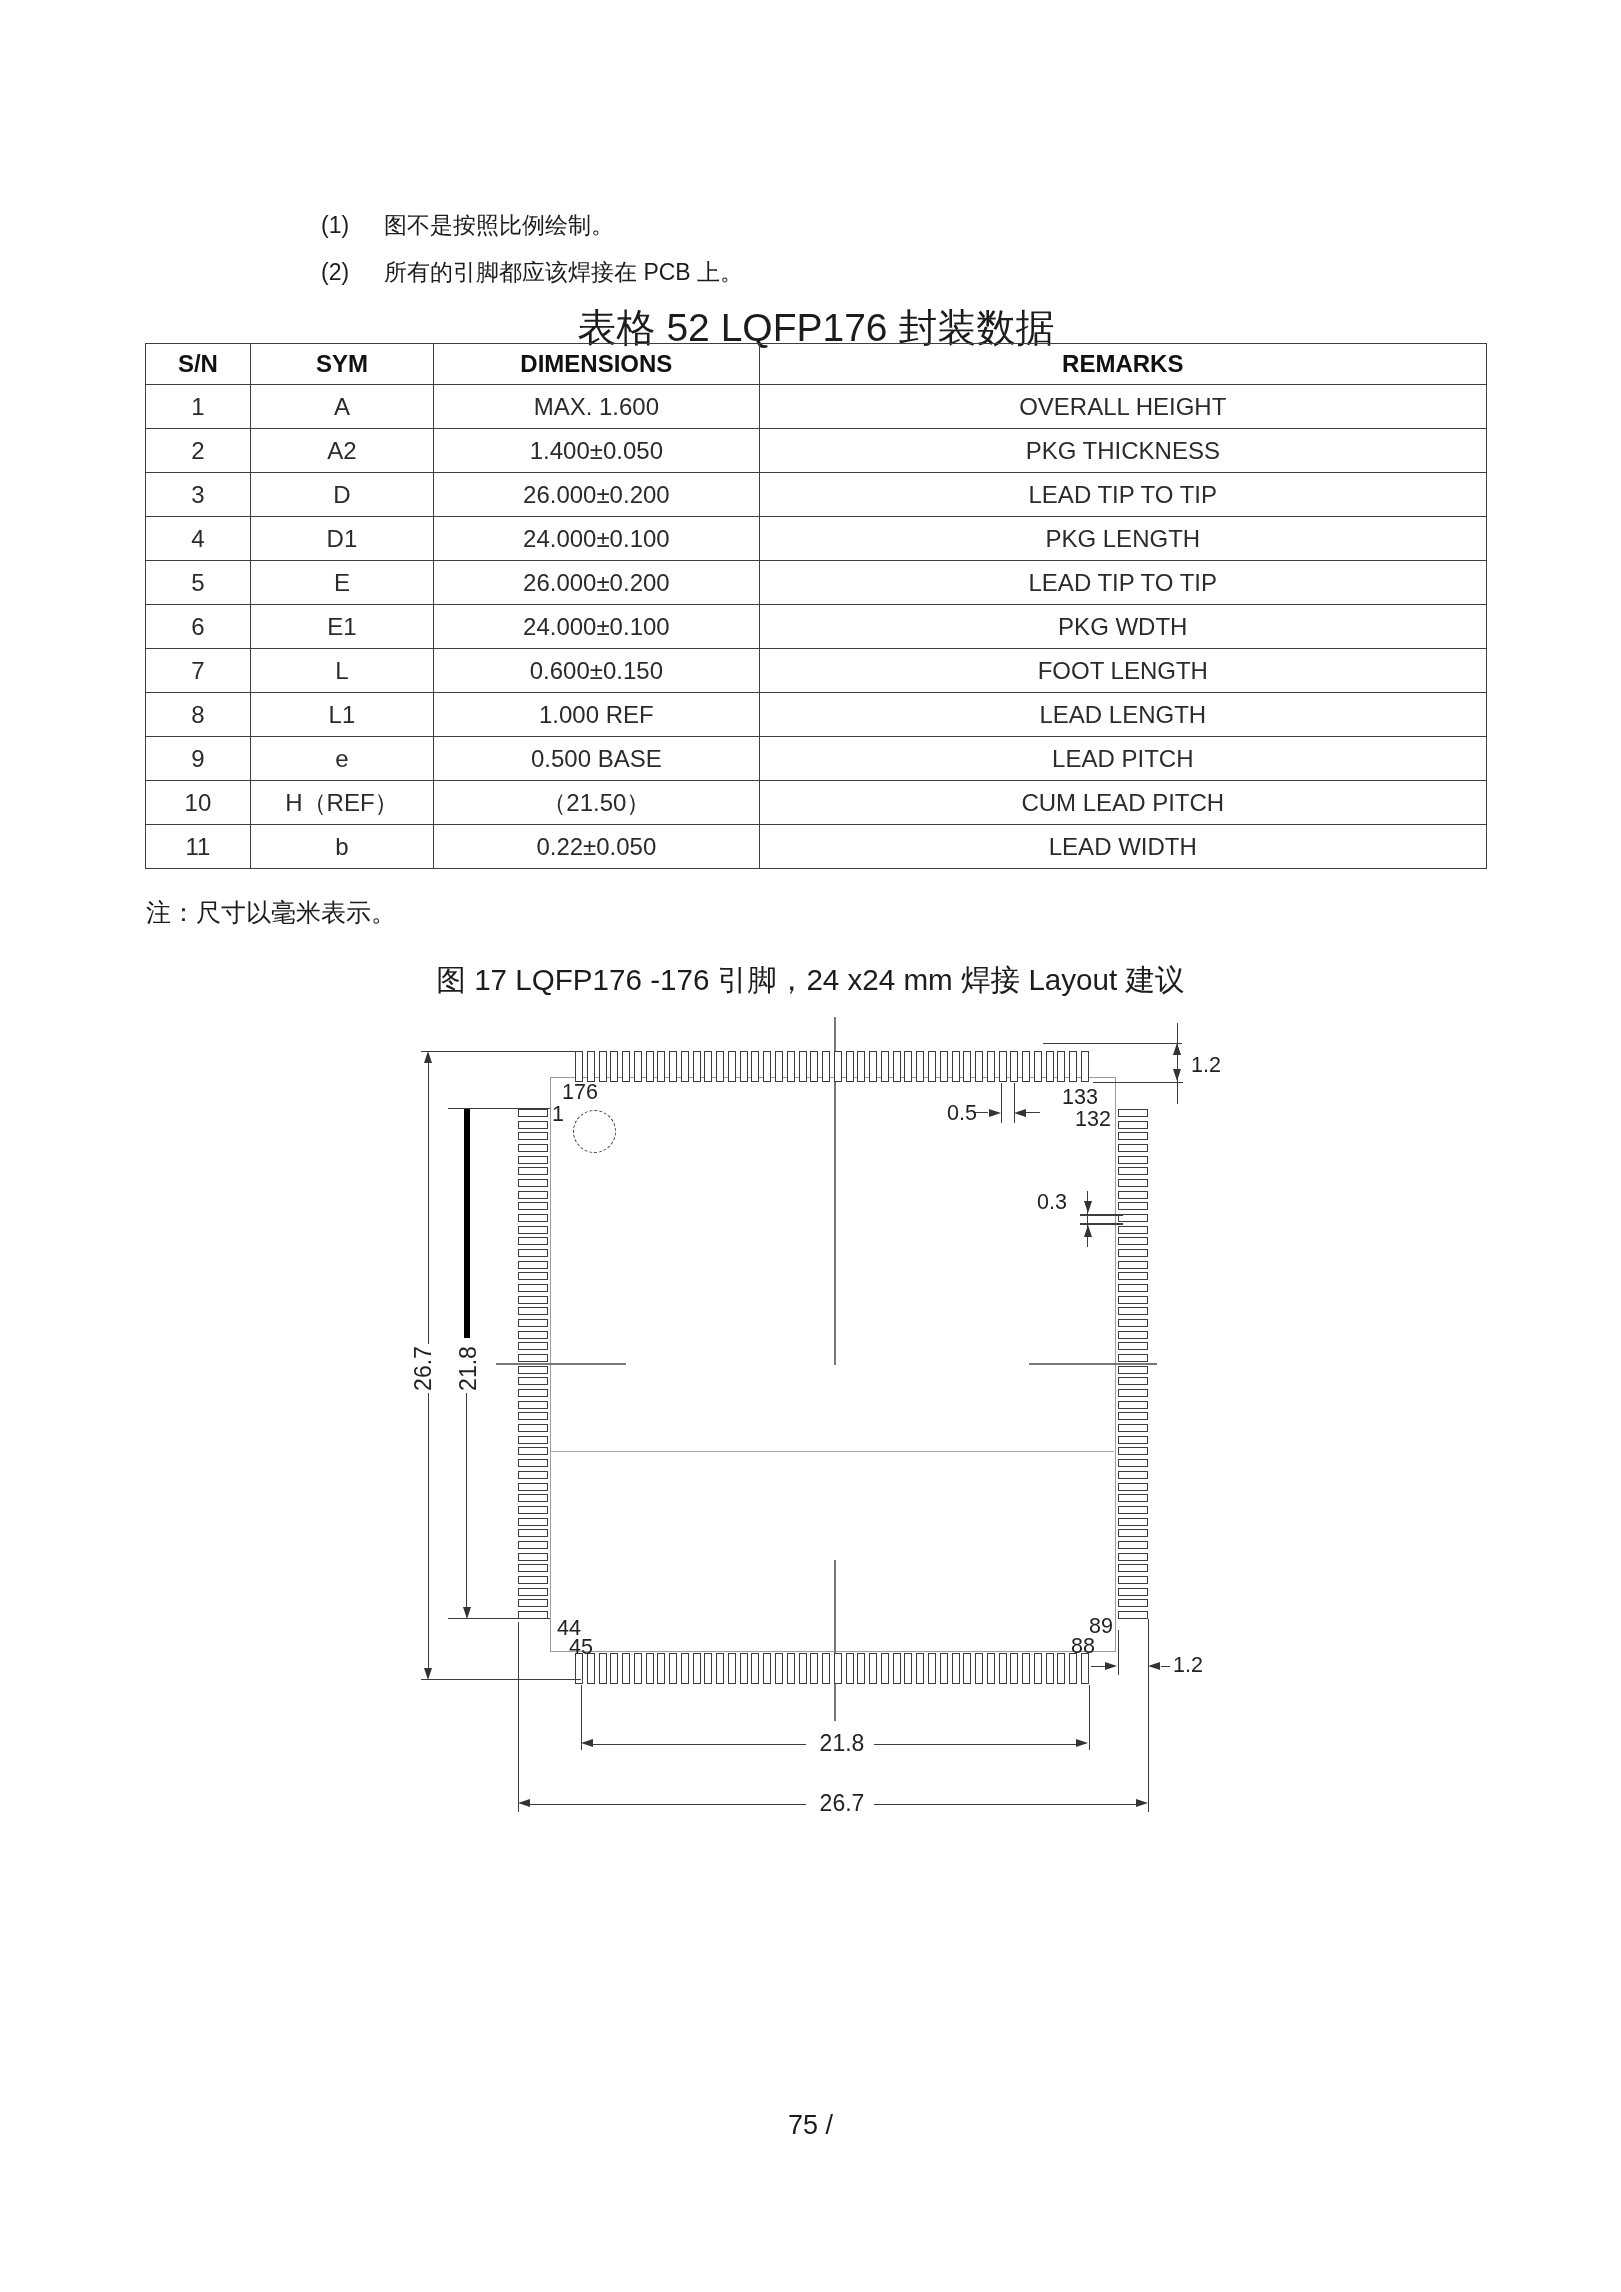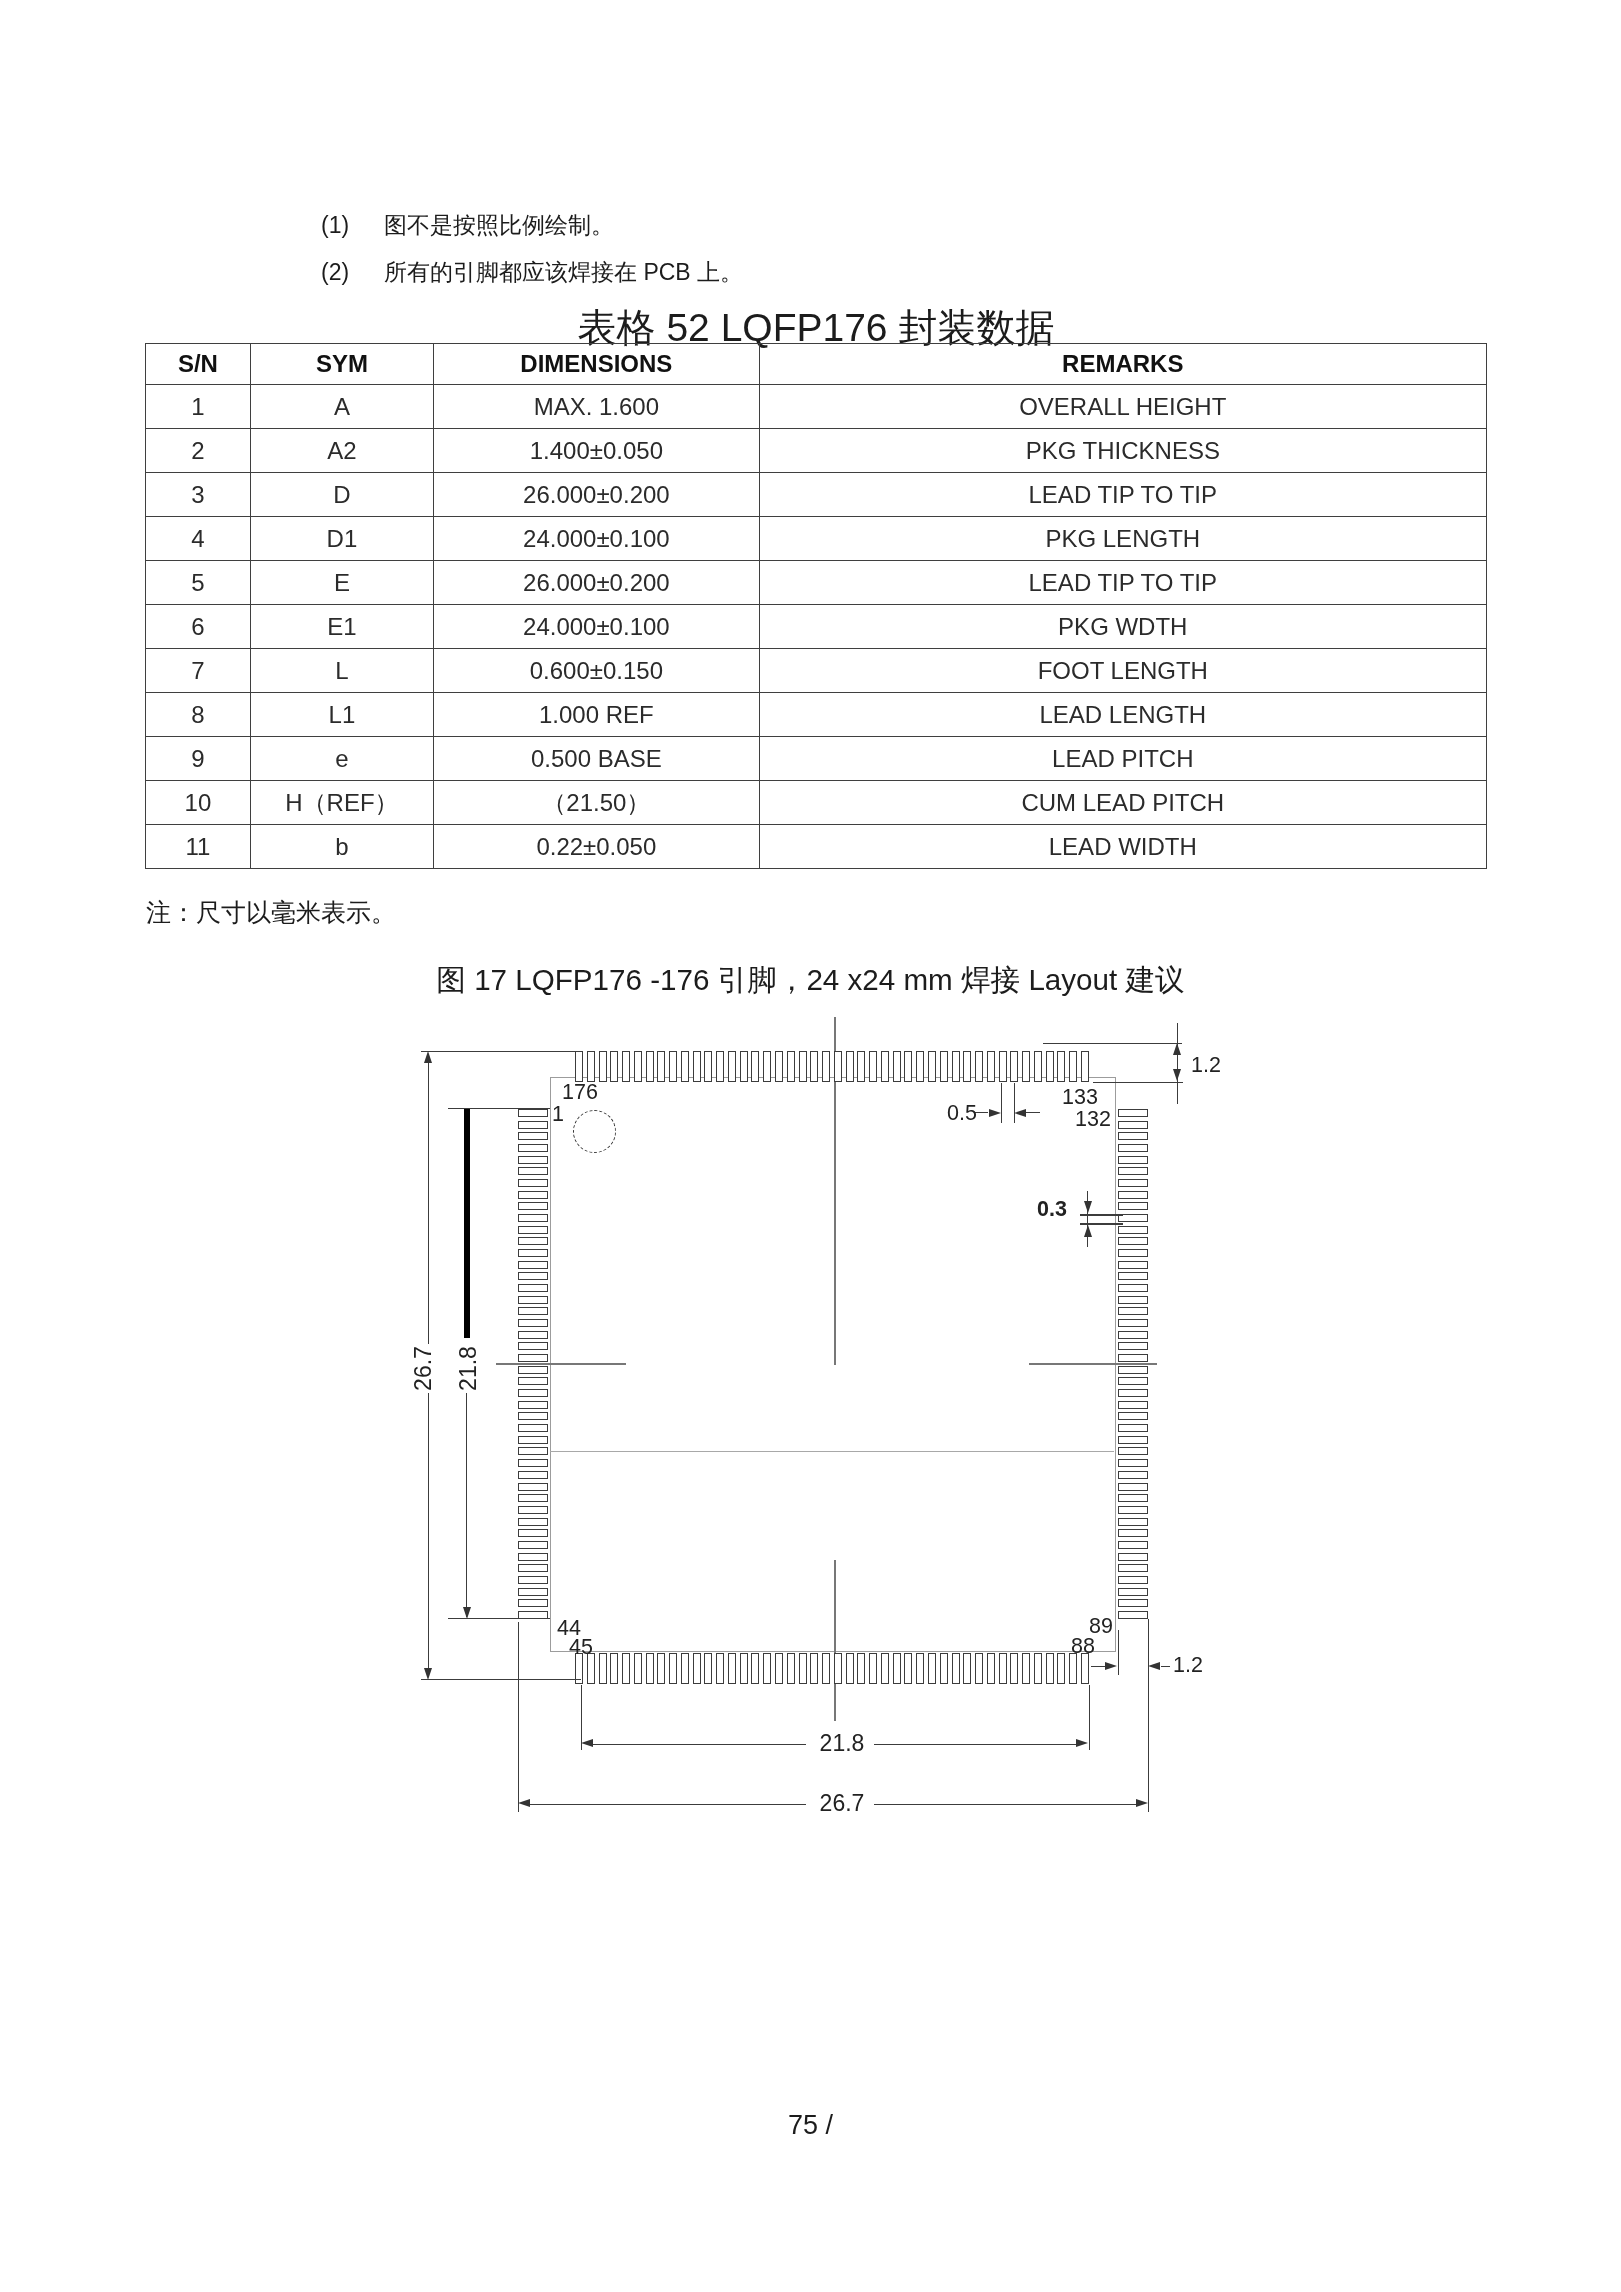--- a/index.html
+++ b/index.html
@@ -371,21 +371,21 @@
     <div class="arr arr-r" style="left:604px;top:97px;"></div>
     <div class="arr arr-l" style="left:629px;top:97px;"></div>
     <div class="ln" style="left:641px;top:100px;width:14.3px;height:0.9px;"></div>
     <div class="dlabel" style="left:562px;top:89px;">0.5</div>
 
     <div class="ln" style="left:695px;top:202px;width:43px;height:1.8px;"></div>
     <div class="ln" style="left:695px;top:211px;width:43px;height:1.8px;"></div>
     <div class="ln" style="left:702px;top:179px;width:0.9px;height:56px;"></div>
     <div class="arr arr-d" style="left:699px;top:189px;"></div>
     <div class="arr arr-u" style="left:699px;top:213px;"></div>
-    <div class="dlabel" style="left:652px;top:185px;font-weight:bold;">0.3</div>
+    <div class="dlabel" style="left:652px;top:178px;">0.3</div>
 
     <div class="ln" style="left:733px;top:618px;width:0.9px;height:45px;"></div>
     <div class="ln" style="left:763px;top:607px;width:0.9px;height:193px;"></div>
     <div class="ln" style="left:706px;top:654px;width:14.3px;height:0.9px;"></div>
     <div class="arr arr-r" style="left:720px;top:650px;"></div>
     <div class="arr arr-l" style="left:763px;top:650px;"></div>
     <div class="ln" style="left:776px;top:654px;width:9px;height:0.9px;"></div>
     <div class="dlabel" style="left:788px;top:641px;">1.2</div>
 
     <div class="ln" style="left:196px;top:673px;width:0.9px;height:65px;"></div>

